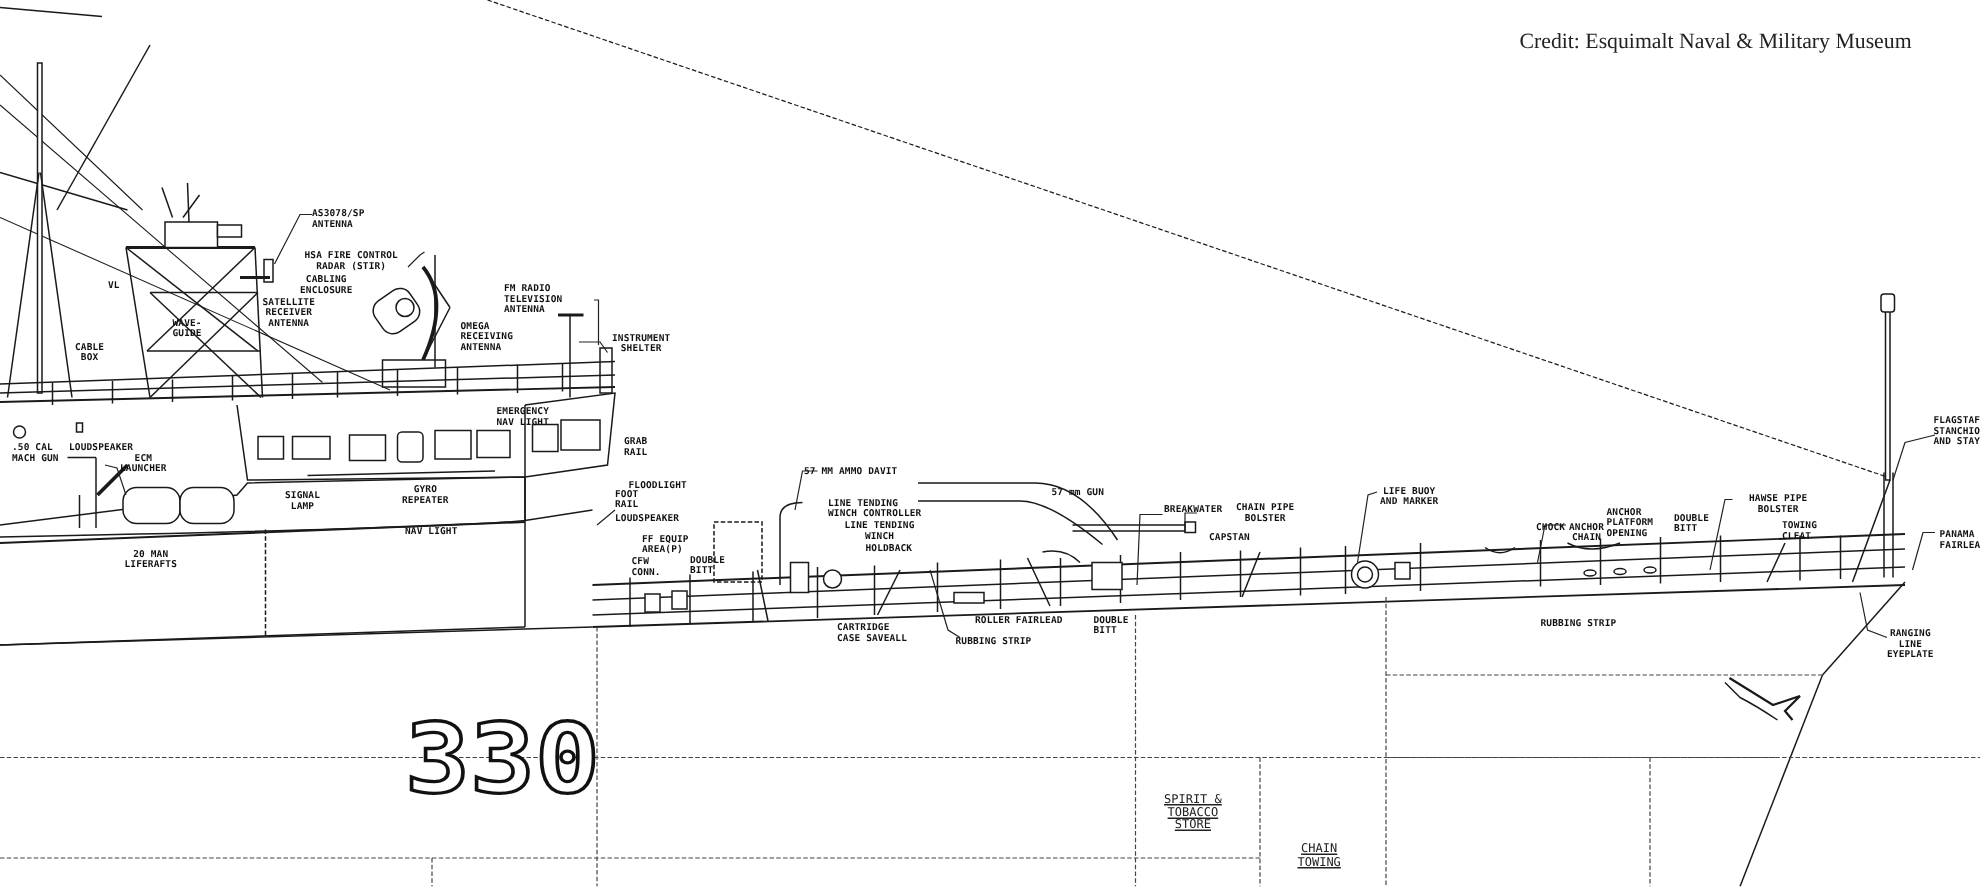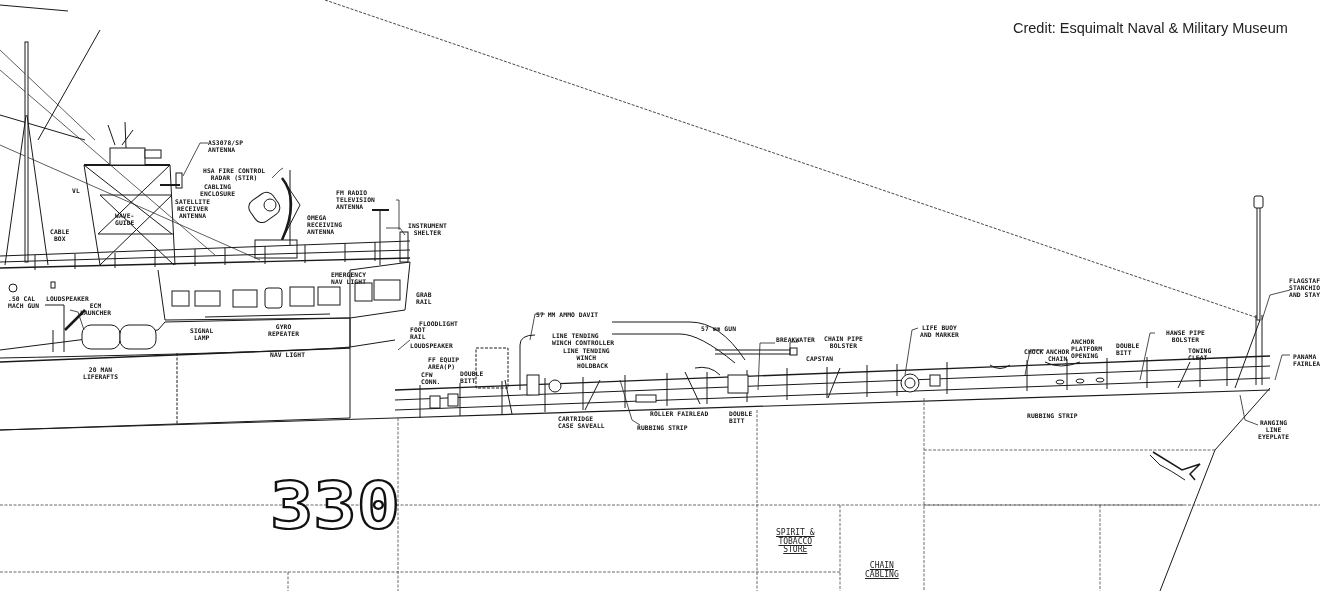--- a/index.html
+++ b/index.html
@@ -2,21 +2,21 @@
 <html><head>
 <meta charset="utf-8">
 <style>
   html,body{margin:0;padding:0;background:#ffffff;}
   body{width:1320px;height:591px;overflow:hidden;position:relative;font-family:"DejaVu Sans",sans-serif;}
   #stage{position:absolute;left:0;top:0;width:1320px;height:591px;}
   svg{position:absolute;left:0;top:0;}
   .lbl{position:absolute;font-family:"DejaVu Sans Mono",monospace;font-size:6.3px;line-height:7px;color:#111;white-space:pre;text-align:left;letter-spacing:0.1px;font-weight:bold;}
   .lbl.c{text-align:center;}
   .room{position:absolute;font-family:"DejaVu Sans Mono",monospace;font-size:8px;line-height:8.5px;color:#222;text-align:center;white-space:pre;text-decoration:underline;}
-  .credit{position:absolute;left:1013px;top:20px;font-family:Liberation Sans, sans-serif;font-size:14.5px;color:#222;}
+  .credit{position:absolute;left:1013px;top:20px;font-family:Liberation Serif, serif;font-size:14.5px;color:#222;}
   .hullnum{position:absolute;left:268px;top:474px;width:134px;height:58px;}
 </style>
 </head>
 <body>
 
 <div id="stage">
 
 <svg width="1320" height="591" viewBox="0 0 1320 591">
   <g fill="none" stroke="#1a1a1a" stroke-width="1">
 
@@ -302,15 +302,15 @@
 FAIRLEAD</div>
 <div class="lbl" style="left:1027px;top:412px;">RUBBING STRIP</div>
 <div class="lbl c" style="left:1258px;top:419px;">RANGING
 LINE
 EYEPLATE</div>
 
 <div class="room" style="left:776px;top:529px;">SPIRIT &amp;
 TOBACCO
 STORE</div>
 <div class="room" style="left:865px;top:562px;">CHAIN
-CABLING</div>
+TOWING</div>
 
 </div>
 
 </body></html>

